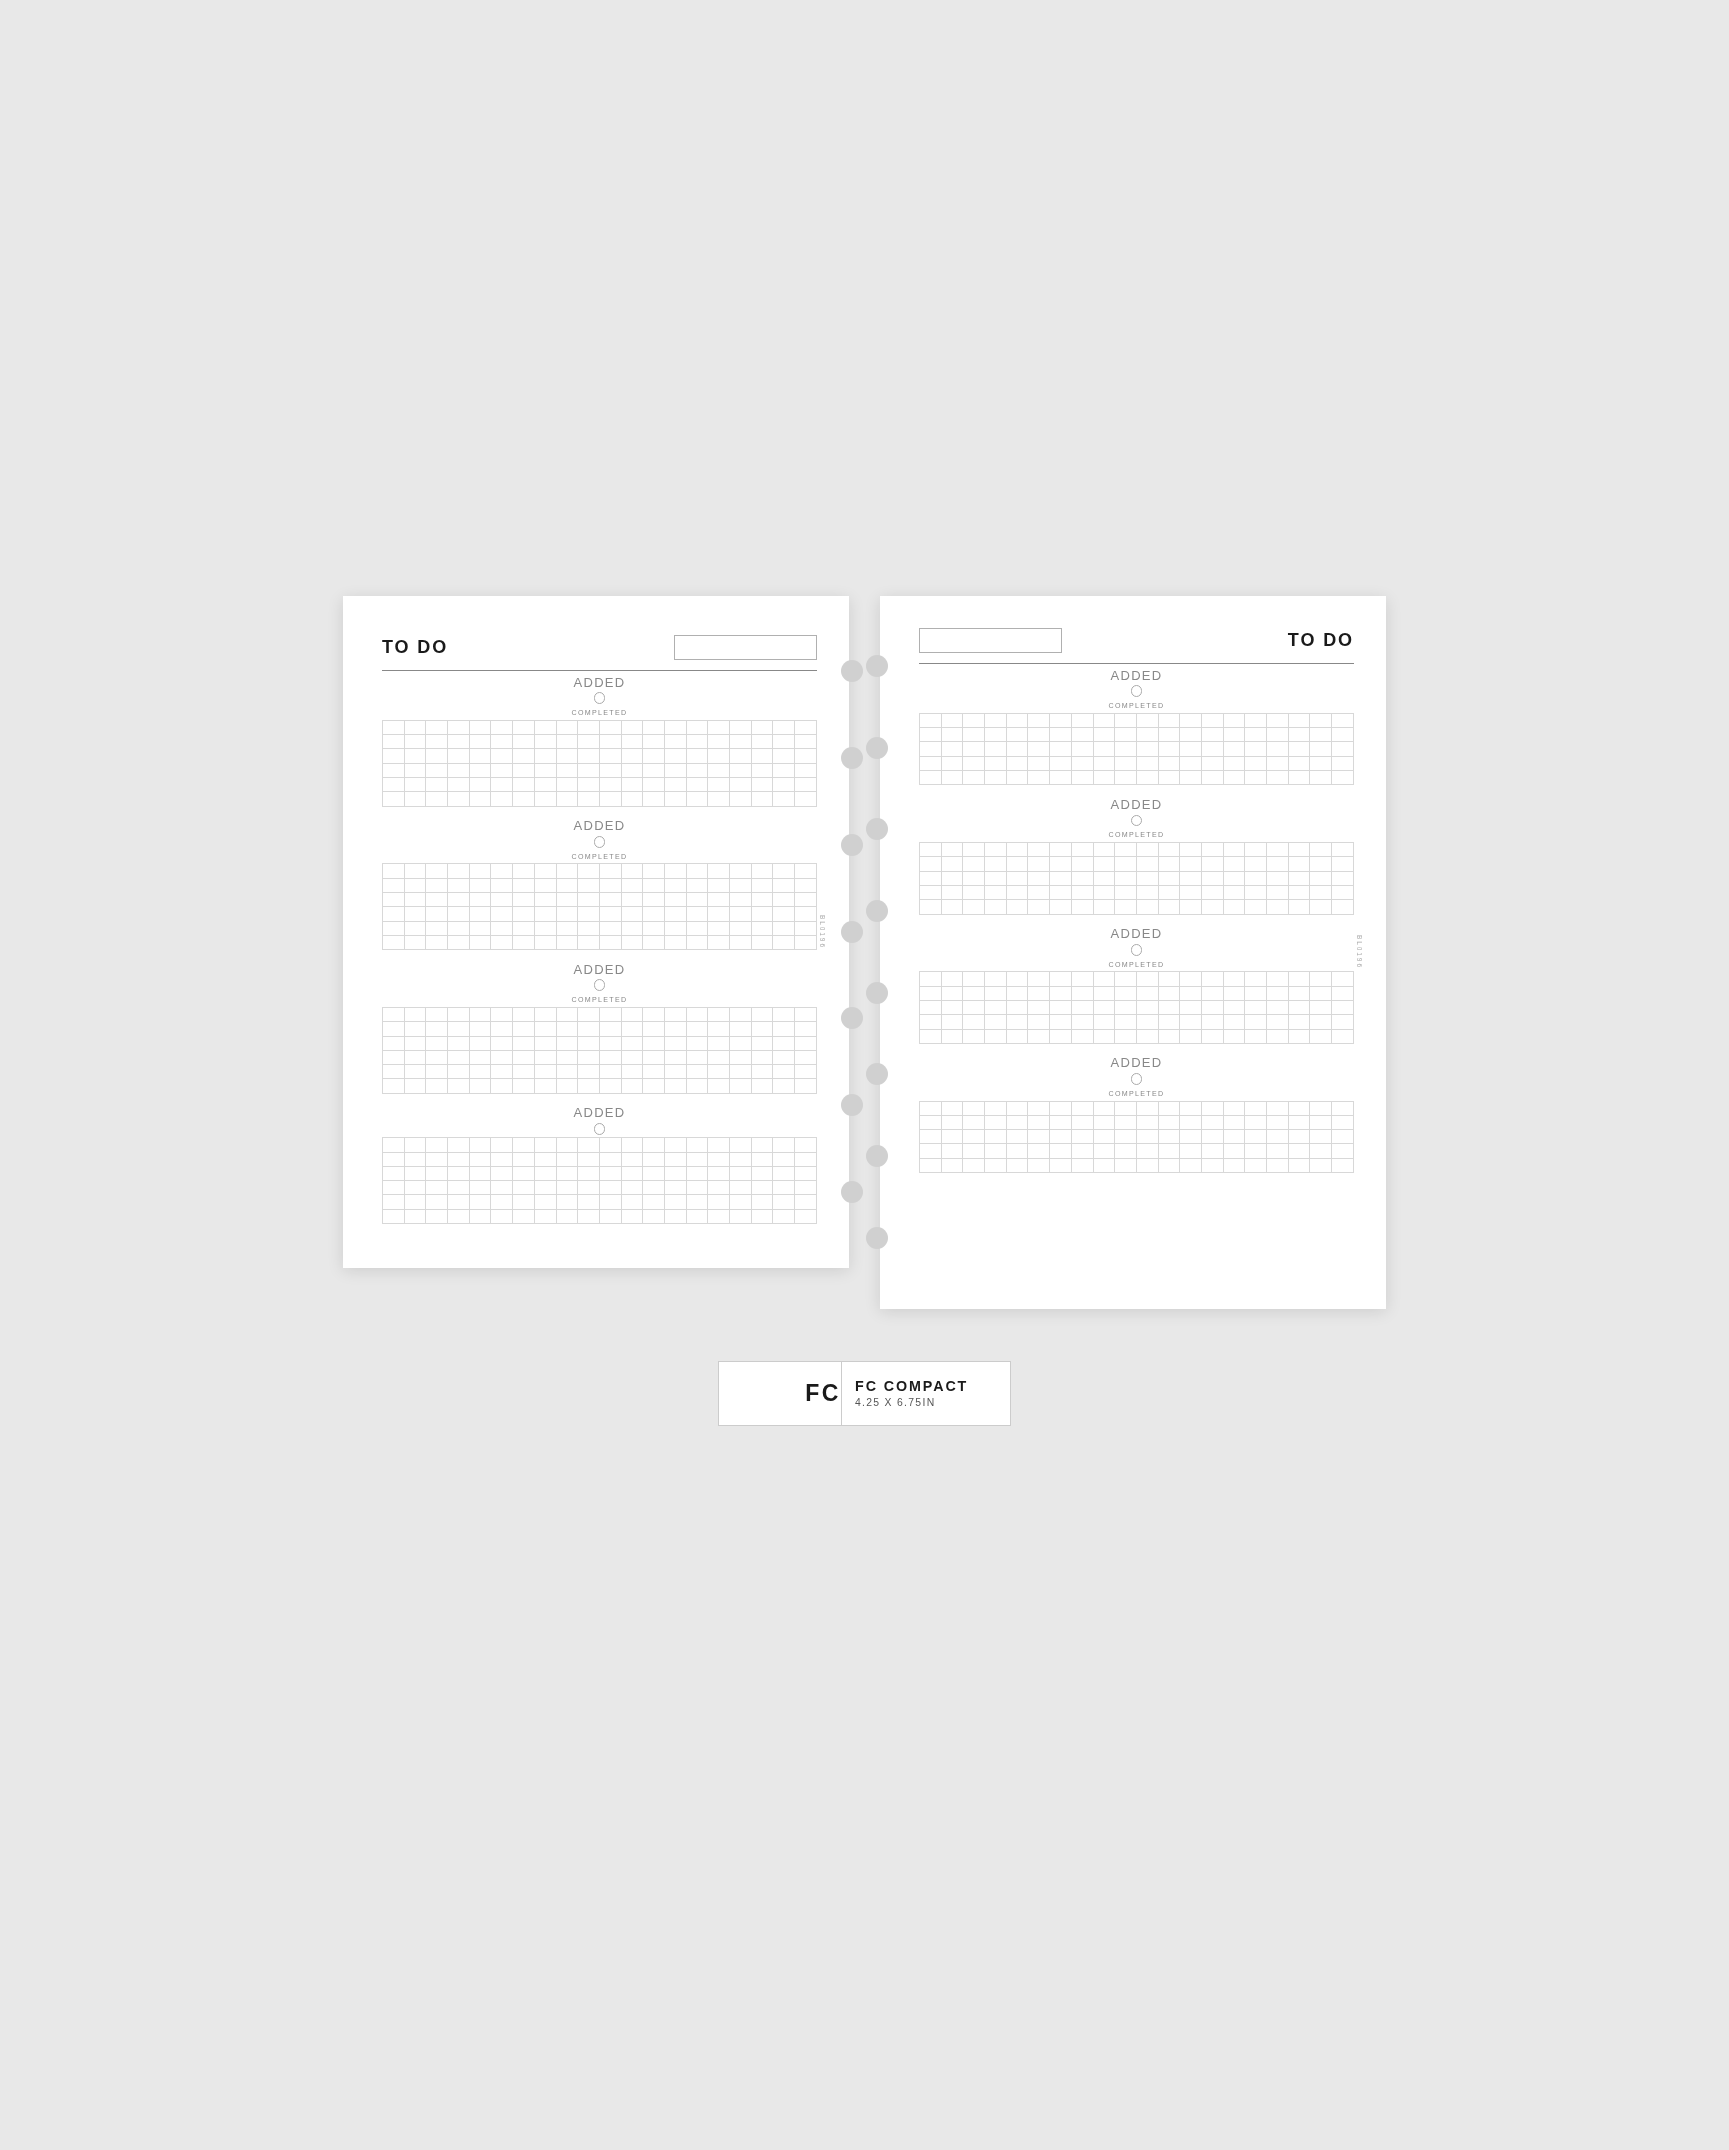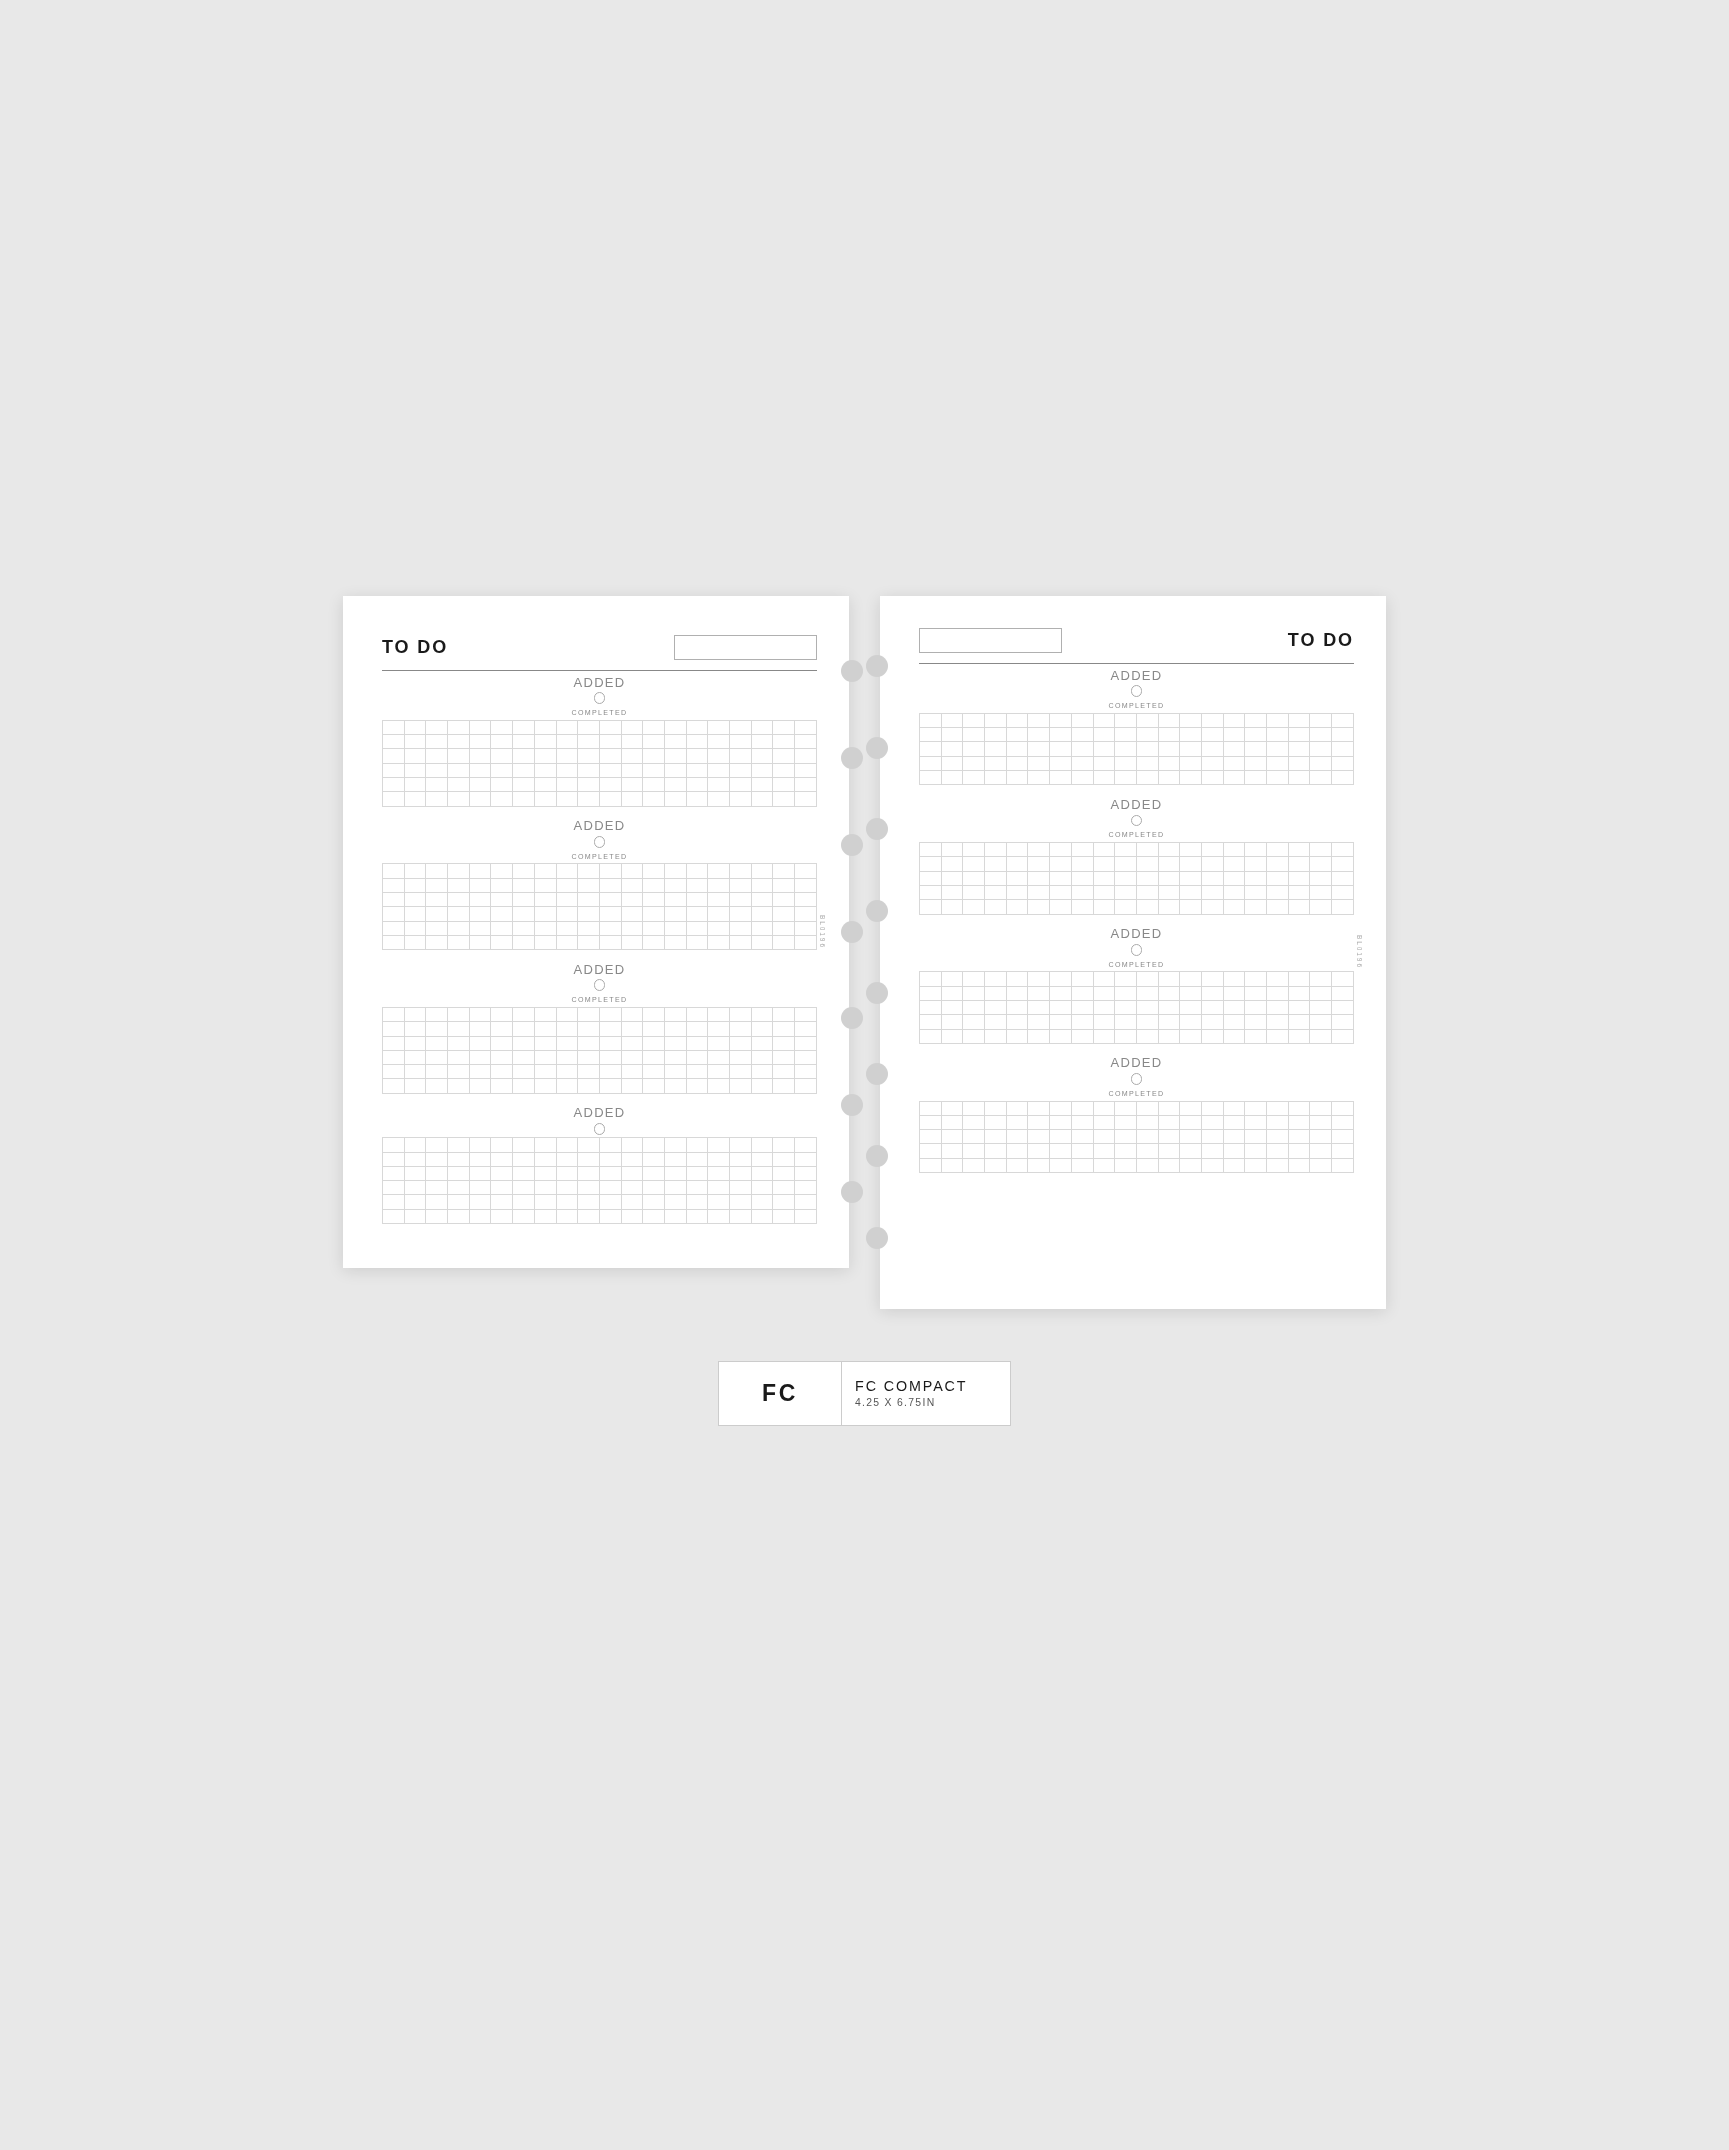--- a/index.html
+++ b/index.html
@@ -187,21 +187,21 @@
       margin-top: 52px;
       gap: 0;
     }
     .badge-fc {
       background: #fff;
       border: 0.6px solid #ccc;
       width: 124px;
       height: 65px;
       display: flex;
       align-items: center;
-      justify-content: center;
+      justify-content: flex-end;
     }
     .badge-fc-text {
       font-size: 23px;
       font-weight: 700;
       letter-spacing: 2.6px;
       color: #1a1a1a;
     }
     .badge-info {
       background: #fff;
       border: 0.6px solid #ccc;
@@ -209,21 +209,21 @@
       width: 169px;
       height: 65px;
       display: flex;
       flex-direction: column;
       align-items: flex-start;
       justify-content: center;
       padding-left: 13px;
     }
     .badge-name {
       font-size: 14.3px;
-      font-weight: 400;
+      font-weight: 700;
       letter-spacing: 1.9px;
       color: #1a1a1a;
     }
     .badge-size {
       font-size: 10.4px;
       letter-spacing: 1.3px;
       color: #555;
       margin-top: 2.6px;
     }
   </style>

